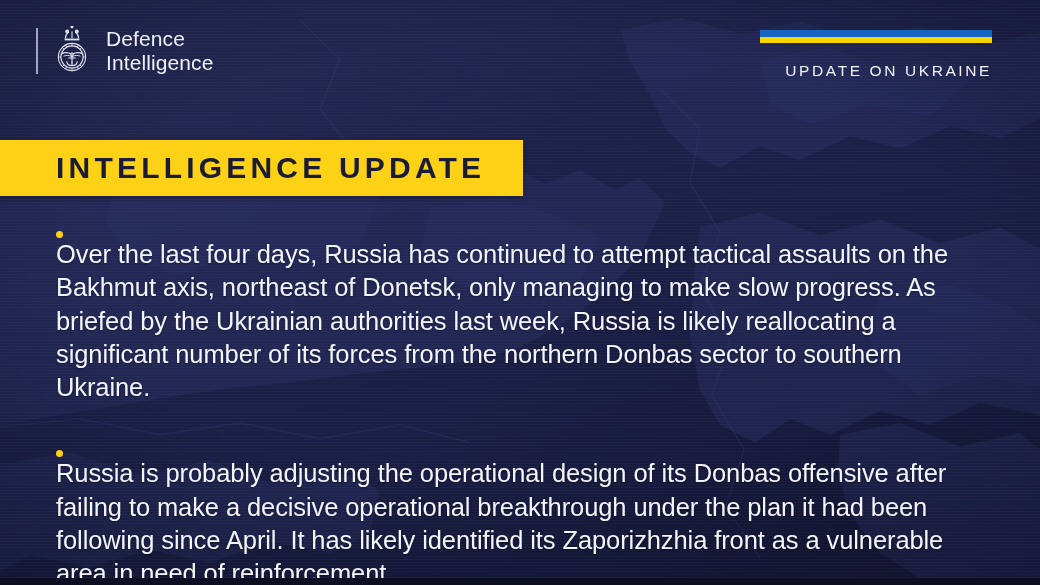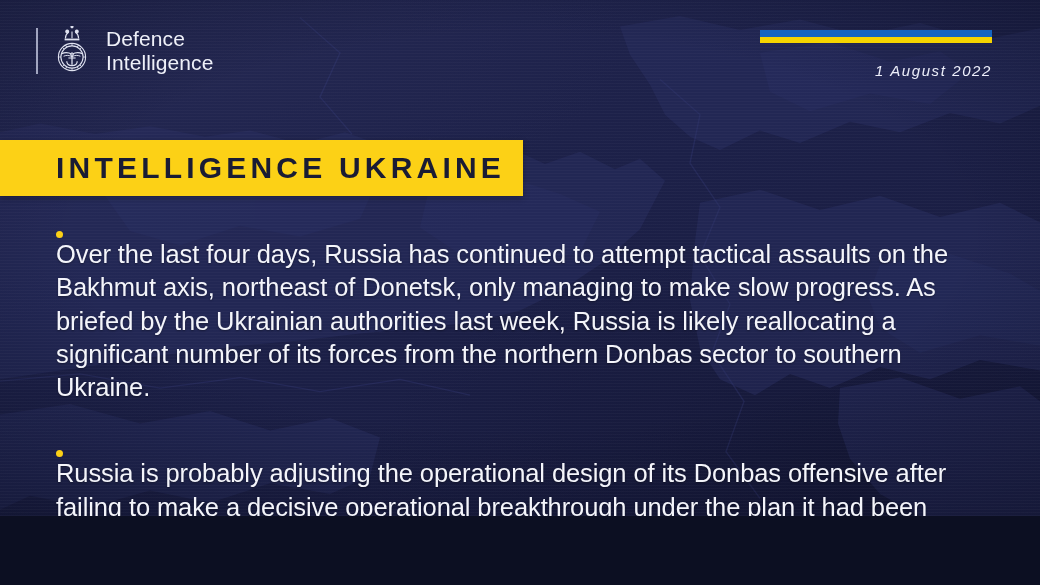--- a/index.html
+++ b/index.html
@@ -4,21 +4,21 @@
 <title>Defence Intelligence — Update on Ukraine</title>
 <style>
   html, body {
     margin: 0;
     padding: 0;
     background: #0c0f22;
   }
   #poster {
     position: relative;
     width: 1040px;
-    height: 516px;
+    height: 578px;
     overflow: hidden;
     background: #1b1f4b;
     font-family: "Liberation Sans", sans-serif;
     -webkit-font-smoothing: antialiased;
   }
 
   
   .bg-base {
     position: absolute;
     inset: 0;
@@ -249,25 +249,25 @@
 
     <div class="wordmark">Defence
 Intelligence</div>
   </div>
 
   <div class="header-right">
     <div class="flagbar">
       <div class="blue"></div>
       <div class="yellow"></div>
     </div>
-    <div class="date">1 August 2022</div>
+    <div class="kicker">UPDATE ON UKRAINE</div>
   </div>
 
   <div class="banner">
-    <div class="banner-text">INTELLIGENCE UKRAINE</div>
+    <div class="banner-text">INTELLIGENCE UPDATE</div>
   </div>
 
   <div class="body">
     <div class="bullet-row">
       <div class="dot"></div>
       <div class="para">Over the last four days, Russia has continued to attempt tactical assaults on the Bakhmut axis, northeast of Donetsk, only managing to make slow progress. As briefed by the Ukrainian authorities last week, Russia is likely reallocating a significant number of its forces from the northern Donbas sector to southern Ukraine.</div>
     </div>
     <div class="bullet-row">
       <div class="dot"></div>
       <div class="para">Russia is probably adjusting the operational design of its Donbas offensive after failing to make a decisive operational breakthrough under the plan it had been following since April. It has likely identified its Zaporizhzhia front as a vulnerable area in need of reinforcement.</div>

